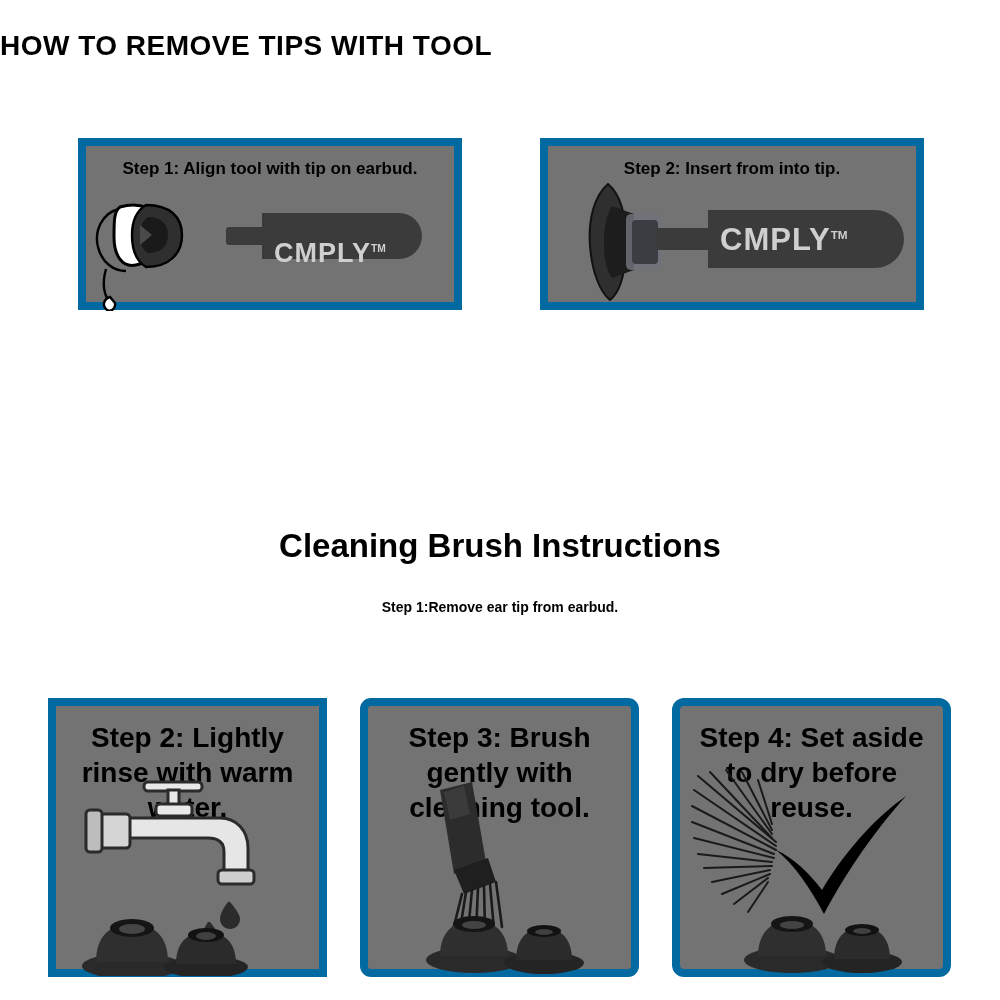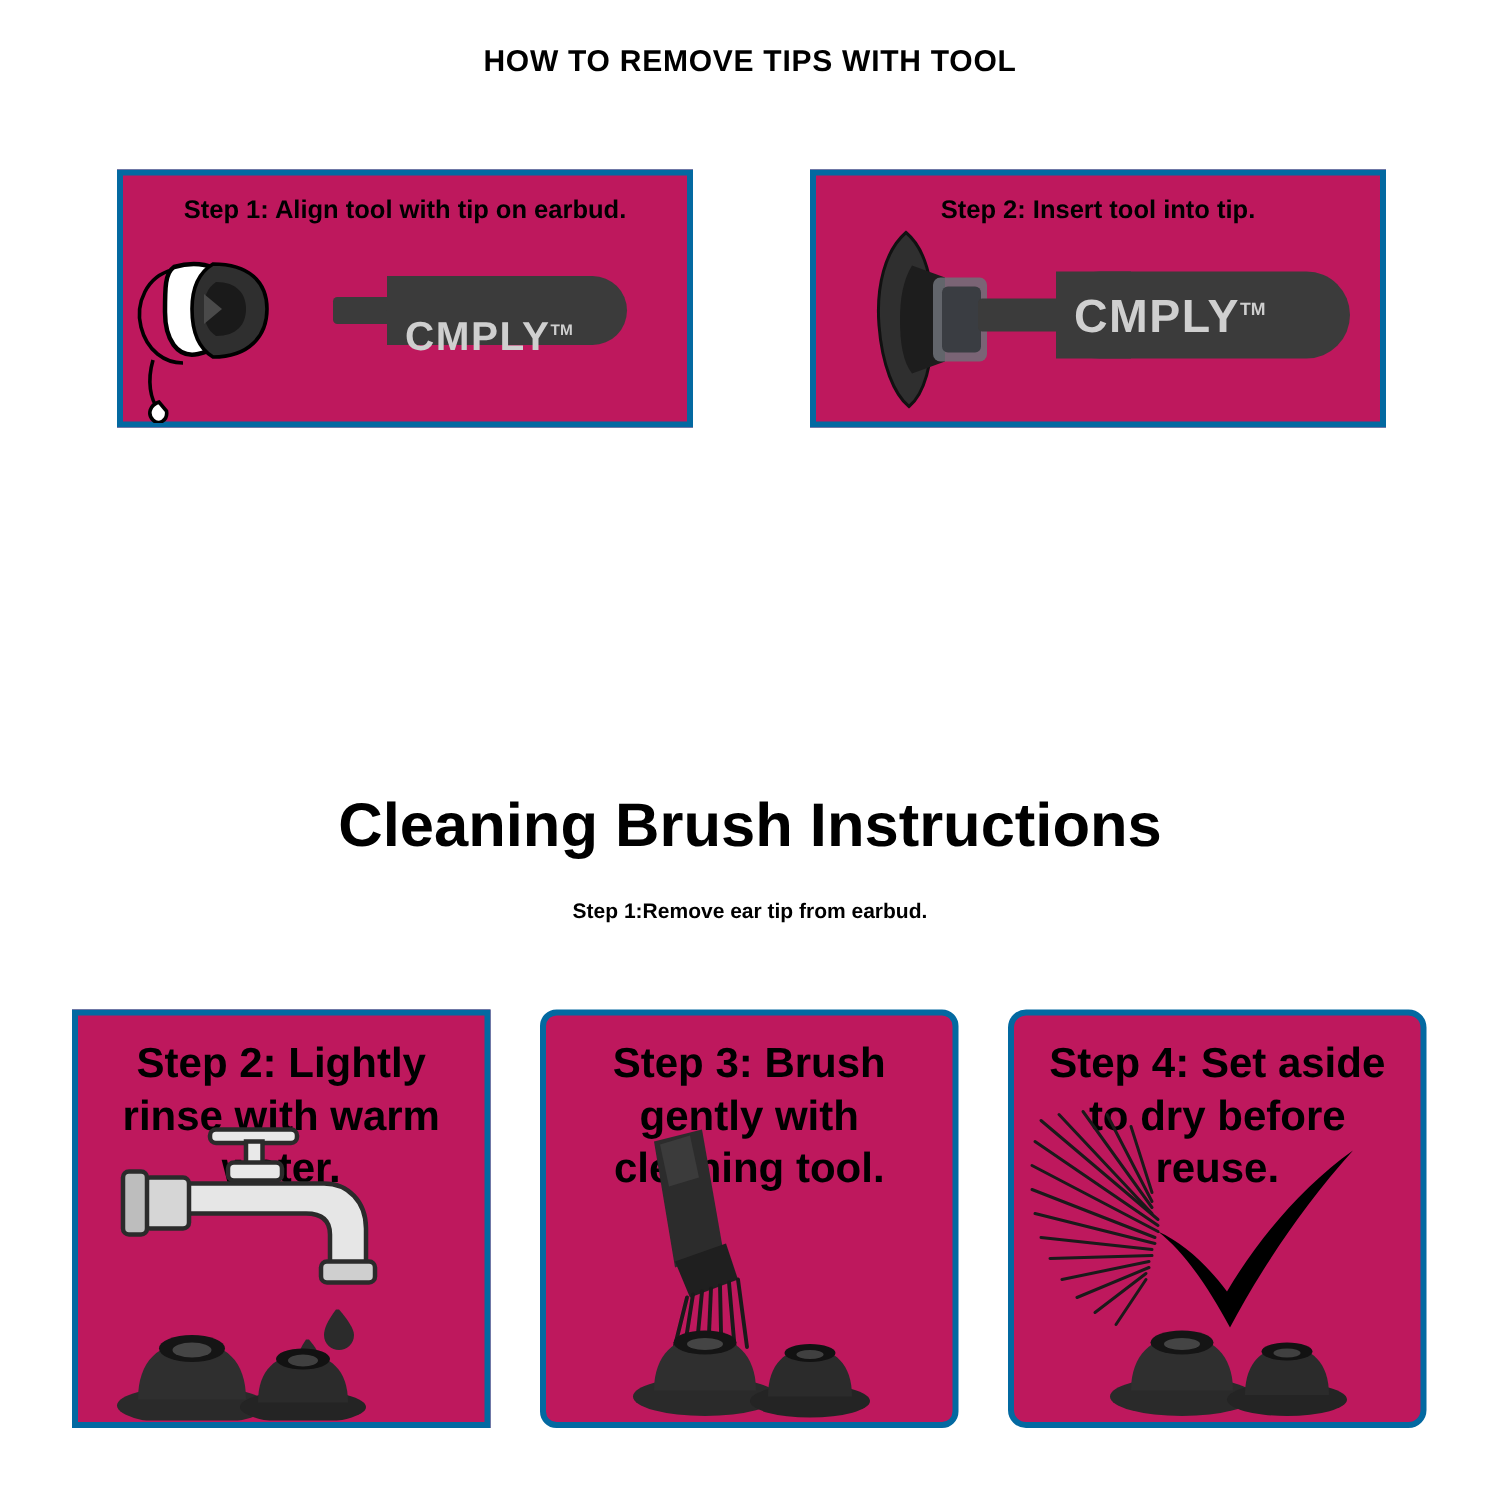--- a/index.html
+++ b/index.html
@@ -20,51 +20,51 @@
     width: 1000px;
     height: 1000px;
   }
 
   
   .main-title {
     position: absolute;
     top: 30px;
     left: 0;
     width: 1000px;
-    text-align: center;
-    font-size: 20px;
+    font-size: 28px;
     font-weight: bold;
     letter-spacing: 0.5px;
   }
   .section-title {
     position: absolute;
     top: 527px;
     left: 0;
     width: 1000px;
     text-align: center;
-    font-size: 41px;
+    font-size: 33px;
     font-weight: bold;
   }
   .brush-step1 {
     position: absolute;
     top: 598px;
     left: 300px;
     width: 400px;
     text-align: center;
     font-size: 14px;
     font-weight: bold;
     line-height: 1.35;
   }
 
   
   .panel {
     position: absolute;
-    border: 4px solid #0369a1;
-    background: #be185d;
+    border: 8px solid #0369a1;
+    background: #737373;
     box-sizing: border-box;
+    margin-top: 25px;
   }
   .panel-label {
     position: absolute;
     left: 0;
     width: 100%;
     text-align: center;
     font-size: 17px;
     font-weight: bold;
     line-height: 1.3;
     box-sizing: border-box;
@@ -134,21 +134,21 @@
       <rect x="140" y="36" width="40" height="18" rx="3" fill="#3b3b3b"></rect>
       <rect x="176" y="22" width="160" height="46" rx="23" fill="#3b3b3b"></rect>
       <rect x="176" y="22" width="40" height="46" fill="#3b3b3b"></rect>
     </svg>
     <div class="wordmark" style="left:188px; top:92px; font-size:27px;">
       <span>C</span><span>MPLY</span><span class="tm">TM</span>
     </div>
   </div>
 
   <div class="panel" id="panel-step2">
-    <div class="panel-label">Step 2:  Insert tool into tip.</div>
+    <div class="panel-label">Step 2:  Insert from into tip.</div>
     <svg class="art" width="376" height="130" viewBox="0 0 376 130" style="left:0; top:30px;">
 
       <path d="M60 8 C46 20 40 44 42 70 C44 96 52 116 62 124 C72 116 78 96 78 66 C78 36 72 18 60 8 Z" fill="#2f2f2f" stroke="#111" stroke-width="2"></path>
       <path d="M64 30 C58 40 56 52 56 66 C56 82 58 94 64 102 L86 94 L86 38 Z" fill="#1d1d1d"></path>
       <rect x="78" y="38" width="36" height="56" rx="5" fill="#6e7279" opacity="0.85"></rect>
       <rect x="84" y="44" width="26" height="44" rx="4" fill="#3a3d42"></rect>
 
       <rect x="108" y="52" width="56" height="22" rx="3" fill="#3b3b3b"></rect>
 
       <rect x="160" y="34" width="196" height="58" rx="29" fill="#3b3b3b"></rect>

